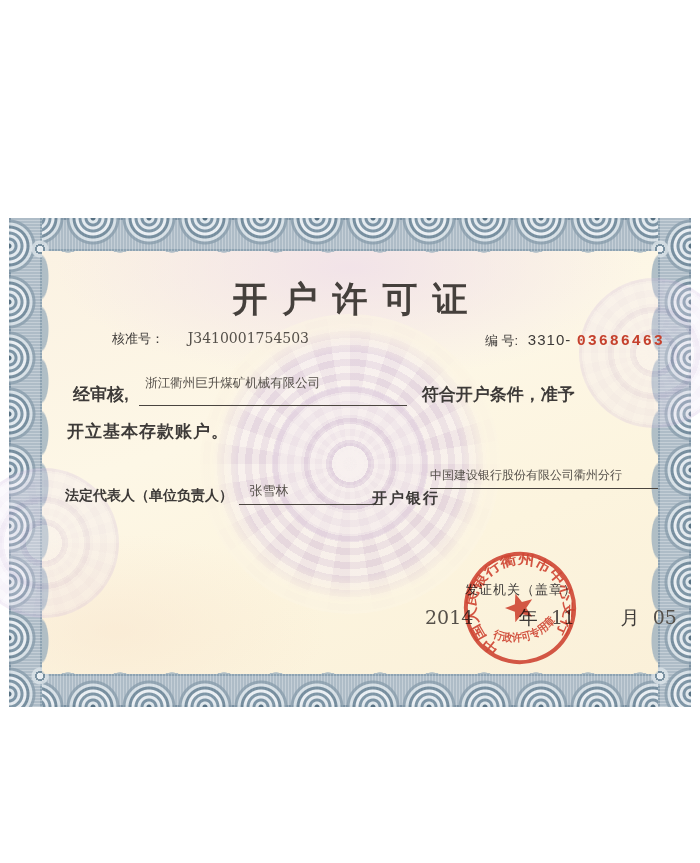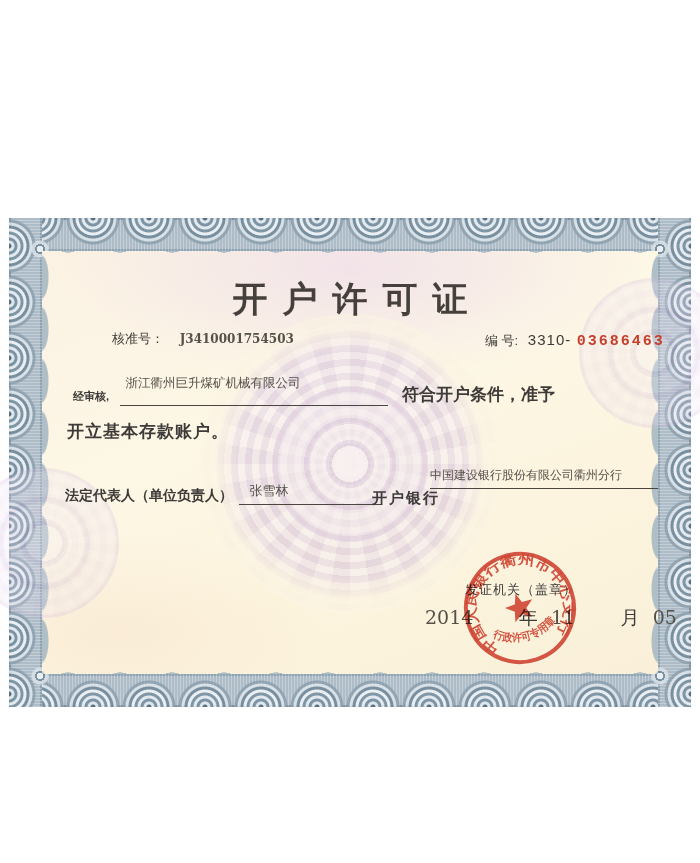--- a/index.html
+++ b/index.html
@@ -115,30 +115,30 @@
   <div class="wave l"></div>
   <div class="wave r"></div>
   <div class="rosette"></div>
   <div class="rosette side" style="left:-40px;top:250px;"></div>
   <div class="rosette side" style="left:570px;top:60px;"></div>
 
   <div class="cert-title">开户许可证</div>
 
   <div class="row" style="left:63px;top:112px;font-size:13px;">
     <span class="ink">核准号：</span>
-    <span class="typed" style="margin-left:12px;font-size:12px;font-weight:bold;">J3410001754503</span>
+    <span class="typed" style="margin-left:20px;font-size:14px;">J3410001754503</span>
   </div>
   <div class="row" style="left:436px;top:113px;font-size:13px;">
     <span class="ink">编 号:</span>
     <span class="ink" style="margin-left:6px;font-size:15px;letter-spacing:1px;">3310-</span>
     <span class="red-num" style="font-size:15px;margin-left:2px;">03686463</span>
   </div>
 
   <div class="row" style="left:64px;top:157px;">
-    <span class="lab" style="font-size:11px;">经审核,</span>
+    <span class="lab" style="font-size:17px;">经审核,</span>
     <span class="u typed" style="width:262px;font-size:12.5px;padding:0 0 13px 6px;margin-left:6px;vertical-align:bottom;">浙江衢州巨升煤矿机械有限公司</span>
     <span class="lab" style="font-size:17px;margin-left:10px;">符合开户条件，准予</span>
   </div>
   <div class="row lab" style="left:58px;top:202px;font-size:17px;letter-spacing:1px;">开立基本存款账户。</div>
 
   <div class="row" style="left:56px;top:264px;">
     <span class="lab" style="font-size:14px;">法定代表人（单位负责人）</span>
     <span class="u typed" style="width:132px;font-size:13px;padding:0 0 4px 10px;margin-left:2px;vertical-align:bottom;">张雪林</span>
   </div>
   <div class="row lab" style="left:363px;top:271px;font-size:15px;letter-spacing:2px;">开户银行</div>

